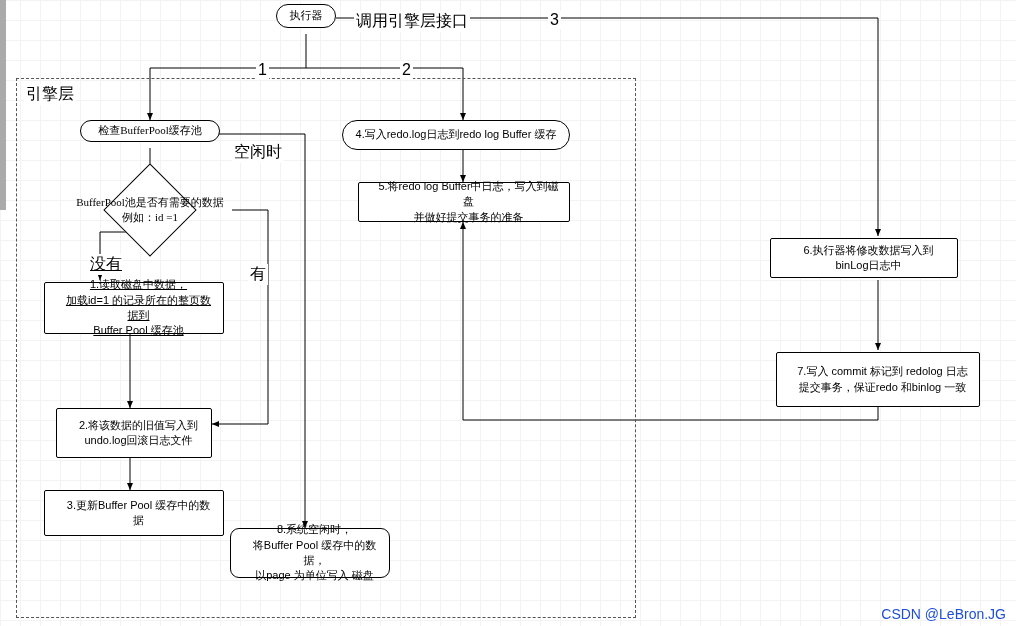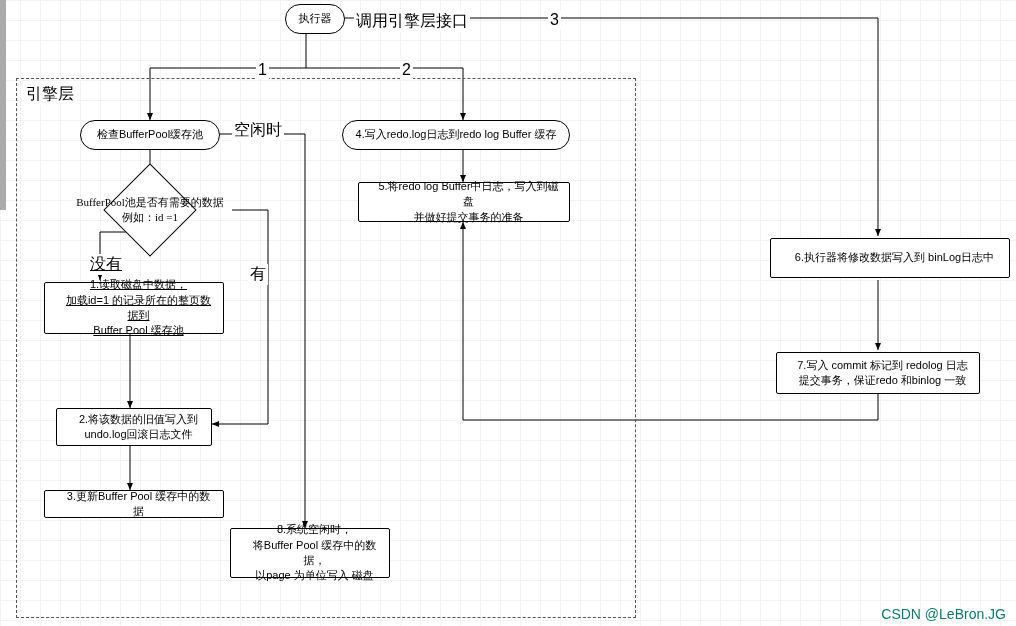--- a/index.html
+++ b/index.html
@@ -57,21 +57,21 @@
   .label {
     position: absolute;
     font-size: 16px;
     background: #fff;
     padding: 0 2px;
   }
   .watermark {
     position: absolute;
     right: 10px;
     bottom: 4px;
-    color: #0f766e;
+    color: #1d4ed8;
     font-size: 14px;
     font-family: Arial, sans-serif;
   }
   svg.arrows {
     position: absolute;
     left: 0; top: 0;
     width: 1016px;
     height: 626px;
     pointer-events: none;
   }
@@ -117,77 +117,77 @@
 
   <line x1="463" y1="150" x2="463" y2="182" stroke="#000" marker-end="url(#ah)"></line>
 
   <line x1="878" y1="280" x2="878" y2="350" stroke="#000" marker-end="url(#ah)"></line>
 
   <line x1="878" y1="394" x2="878" y2="420" stroke="#000"></line>
   <line x1="878" y1="420" x2="463" y2="420" stroke="#000"></line>
   <line x1="463" y1="420" x2="463" y2="222" stroke="#000" marker-end="url(#ah)"></line>
 </svg>
 
-<div class="node pill" style="left:285px; top:4px; width:60px; height:30px;">
+<div class="node pill" style="left:276px; top:4px; width:60px; height:24px;">
   <span>执行器</span>
 </div>
 
 <div class="dashed-container" style="left:16px; top:78px; width:620px; height:540px;"></div>
 <div class="label" style="left:24px; top:84px;">引擎层</div>
 
 <div class="label" style="left:354px; top:11px;">调用引擎层接口</div>
 <div class="label" style="left:256px; top:61px;">1</div>
 <div class="label" style="left:400px; top:61px;">2</div>
 <div class="label" style="left:548px; top:11px;">3</div>
-<div class="label" style="left:232px; top:120px;">空闲时</div>
+<div class="label" style="left:232px; top:142px;">空闲时</div>
 <div class="label" style="left:88px; top:254px;text-decoration:underline;">没有</div>
 <div class="label" style="left:248px; top:264px;">有</div>
 
-<div class="node pill" style="left:80px; top:120px; width:140px; height:30px;">
+<div class="node pill" style="left:80px; top:120px; width:140px; height:22px;font-family:Liberation Serif, serif;">
   <span>检查BufferPool缓存池</span>
 </div>
 
 <div class="diamond" style="left:117px; top:177px; width:66px; height:66px;"></div>
 <div class="diamond-text" style="left:60px; top:186px; width:180px; height:48px;font-family:Liberation Serif, serif;">
   <span style="white-space:pre-line;">BufferPool池是否有需要的数据
 例如：id =1</span>
 </div>
 
 <div class="node rect" style="left:44px; top:282px; width:180px; height:52px;text-decoration:underline;">
   <span style="white-space:pre-line;">1.读取磁盘中数据，
 加载id=1 的记录所在的整页数据到
 Buffer Pool 缓存池</span>
 </div>
 
-<div class="node rect" style="left:56px; top:408px; width:156px; height:38px;">
+<div class="node rect" style="left:56px; top:408px; width:156px; height:50px;">
   <span style="white-space:pre-line;">2.将该数据的旧值写入到
 undo.log回滚日志文件</span>
 </div>
 
-<div class="node rect" style="left:44px; top:490px; width:180px; height:28px;">
+<div class="node rect" style="left:44px; top:490px; width:180px; height:46px;">
   <span>3.更新Buffer Pool 缓存中的数据</span>
 </div>
 
 <div class="node pill" style="left:342px; top:120px; width:228px; height:30px;">
   <span>4.写入redo.log日志到redo log Buffer 缓存</span>
 </div>
 
 <div class="node rect" style="left:358px; top:182px; width:212px; height:40px;">
   <span style="white-space:pre-line;">5.将redo log Buffer中日志，写入到磁盘
 并做好提交事务的准备</span>
 </div>
 
-<div class="node rect" style="left:770px; top:238px; width:240px; height:40px;">
+<div class="node rect" style="left:770px; top:238px; width:188px; height:40px;">
   <span>6.执行器将修改数据写入到 binLog日志中</span>
 </div>
 
-<div class="node rect" style="left:776px; top:352px; width:204px; height:42px;">
+<div class="node rect" style="left:776px; top:352px; width:204px; height:55px;">
   <span style="white-space:pre-line;">7.写入 commit 标记到 redolog 日志
 提交事务，保证redo 和binlog 一致</span>
 </div>
 
-<div class="node rect" style="left:230px; top:528px; width:160px; height:50px;">
+<div class="node rect" style="left:230px; top:528px; width:160px; height:50px;border-radius:9px;">
   <span style="white-space:pre-line;">8.系统空闲时，
 将Buffer Pool 缓存中的数据，
 以page 为单位写入 磁盘</span>
 </div>
 
 <div class="watermark">CSDN @LeBron.JG</div>
 
 </body></html>

